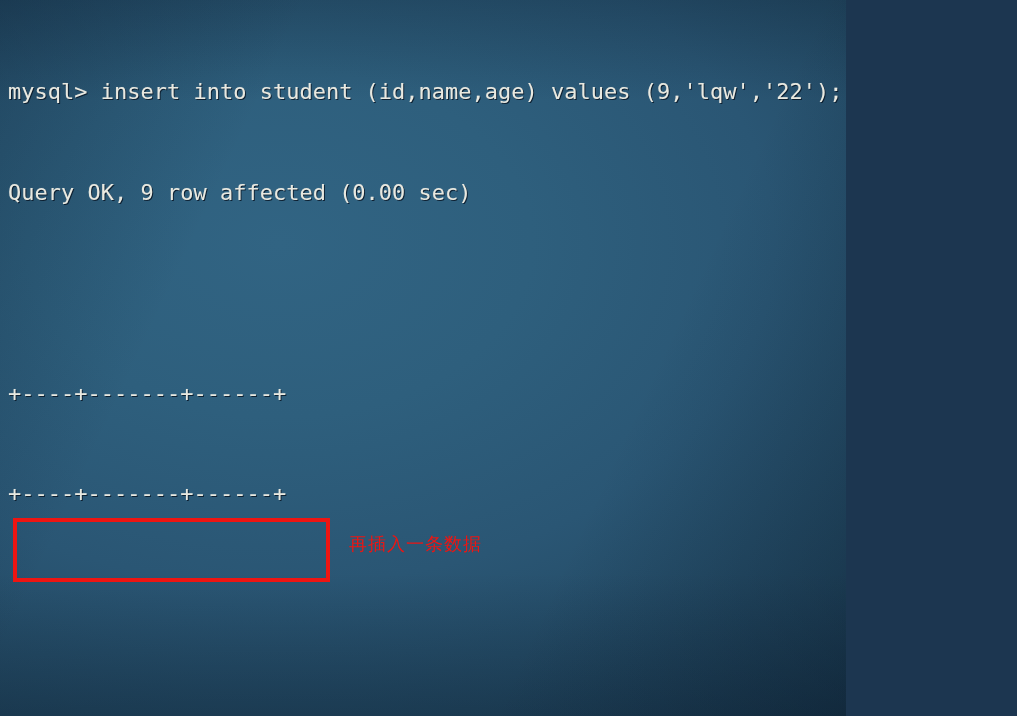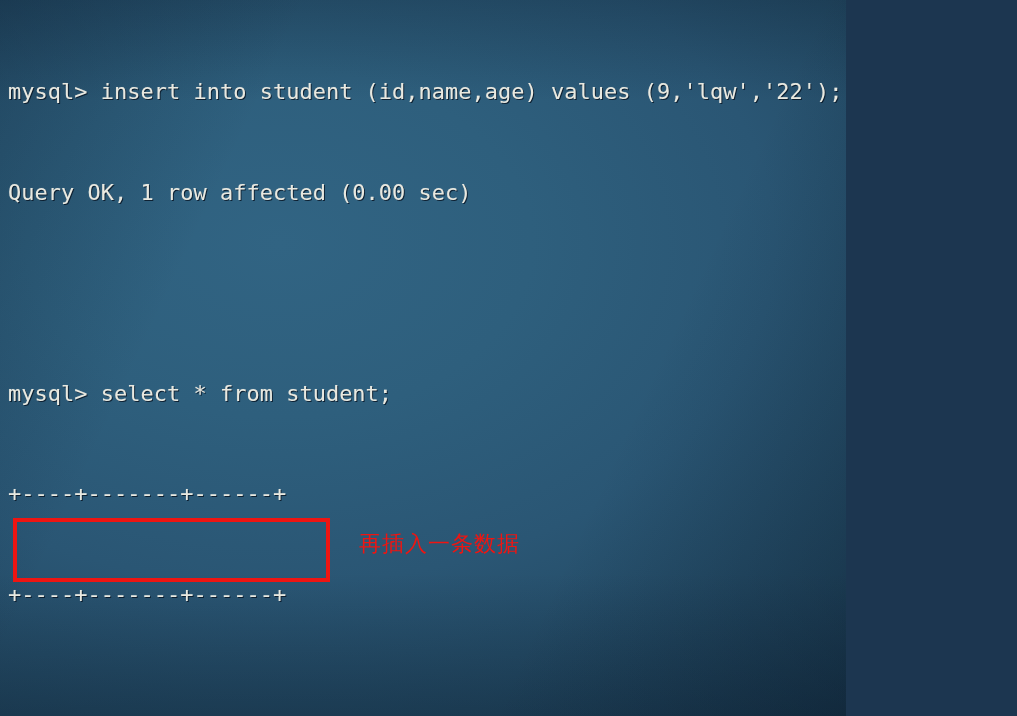--- a/index.html
+++ b/index.html
@@ -50,42 +50,41 @@
     top: 518px;
     width: 317px;
     height: 64px;
     border: 4px solid #ee1512;
     box-sizing: border-box;
     z-index: 3;
     pointer-events: none;
   }
   .annotation {
     position: absolute;
-    left: 359px;
+    left: 349px;
     top: 530px;
     font-family: "DejaVu Sans", "Liberation Sans", sans-serif;
-    font-size: 22px;
+    font-size: 18px;
     line-height: 28px;
     color: #ee1512;
     white-space: pre;
     z-index: 4;
     letter-spacing: 1px;
     text-align: center;
   }
 </style>
 </head>
 <body>
 
 <div id="terminal">
 
   <div class="screen-text">
     <div class="line">mysql&gt; insert into student (id,name,age) values (9,'lqw','22');</div>
-    <div class="line">Query OK, 1 row affected (0.00 sec)</div>
+    <div class="line">Query OK, 9 row affected (0.00 sec)</div>
     <div class="line blank"></div>
-    <div class="line">mysql&gt; select * from student;</div>
     <div class="line">+----+-------+------+</div>
     <div class="line">+----+-------+------+</div>
     
     
     
     
     
     
     
     

